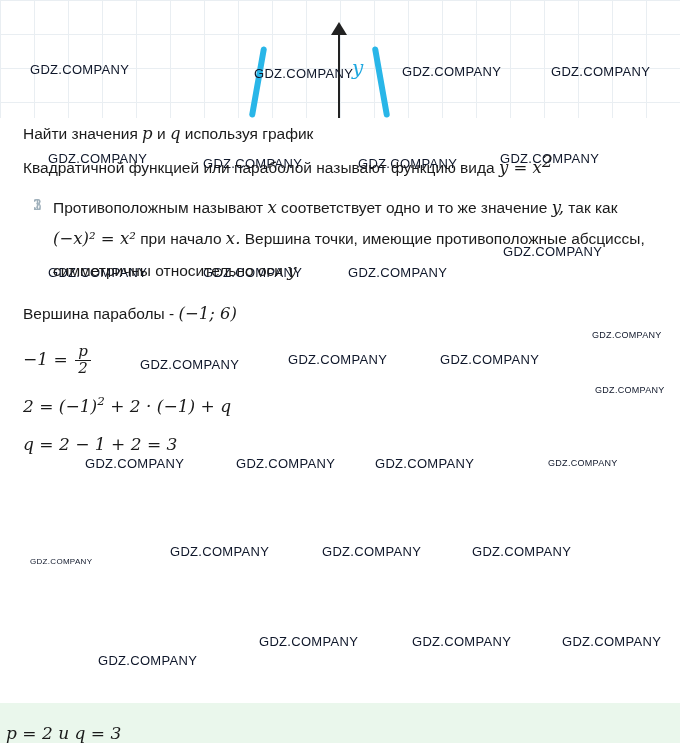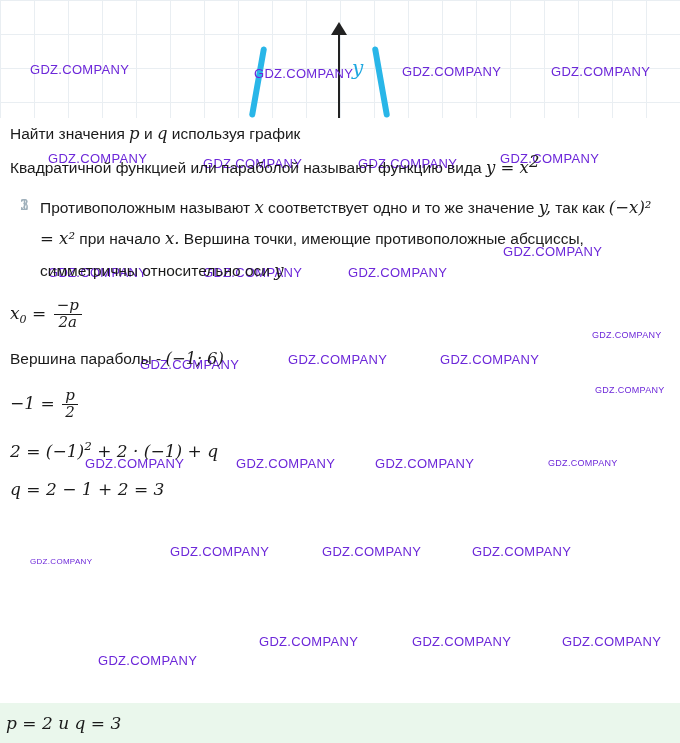--- a/index.html
+++ b/index.html
@@ -61,32 +61,32 @@
     height: 72px;
     background: #29b6e8;
     border-radius: 3px;
   }
   .parab-left  { left: 255px; transform: rotate(10deg); }
   .parab-right { left: 378px; transform: rotate(-10deg); }
 
   
   .wm {
     position: absolute;
-    color: #6d28d9;
+    color: #0f172a;
     font-family: "Liberation Sans", sans-serif;
     letter-spacing: .3px;
     white-space: nowrap;
     pointer-events: none;
     user-select: none;
   }
 
   
   .content {
     position: relative;
-    padding: 0 10px;
+    padding: 0 23px;
   }
   .line {
     font-size: 15.5px;
     line-height: 1.45;
     margin: 4px 0;
     position: relative;
     z-index: 2;
   }
   .m {
     font-family: "DejaVu Serif", serif;
@@ -142,21 +142,21 @@
   .eq sup { font-size: .7em; }
 
   .answer {
     position: absolute;
     left: 0;
     right: 0;
     bottom: 0;
     height: 40px;
     background: #eaf7ec;
     display: flex;
-    align-items: center;
+    align-items: flex-end;
     padding-left: 6px;
     box-sizing: border-box;
   }
   .answer .eq { margin: 0; }
 </style>
 </head>
 <body>
 
 <div class="graph-area">
   <div class="parab-left"></div>
@@ -184,23 +184,20 @@
       <span class="num">2</span>
     </li>
     <li>
       <span class="num">3</span>
       <span>
         <span>Противоположным называют </span><span class="m">x</span><span> соответствует одно и то же значение </span><span class="m">y,</span><span> так как </span><span class="m">(−x)² = x²</span><span> при начало </span><span class="m">x.</span><span> Вершина точки, имеющие противоположные абсциссы, симметричны относительно оси </span><span class="m">y</span>
       </span>
     </li>
   </ol>
 
-  <div class="eq">
-    <span>x</span><sub style="font-size:.65em">0</sub><span class="mn"> = </span><span class="frac"><span class="top">−p</span><span class="bot">2a</span></span>
-  </div>
 
   <div class="line" style="margin-top:16px;">
     <span>Вершина параболы - </span><span class="m">(−1; 6)</span>
   </div>
 
   <div class="eq" style="margin-top:18px;">
     <span>−1 = </span><span class="frac"><span class="top">p</span><span class="bot">2</span></span>
   </div>
 
 

